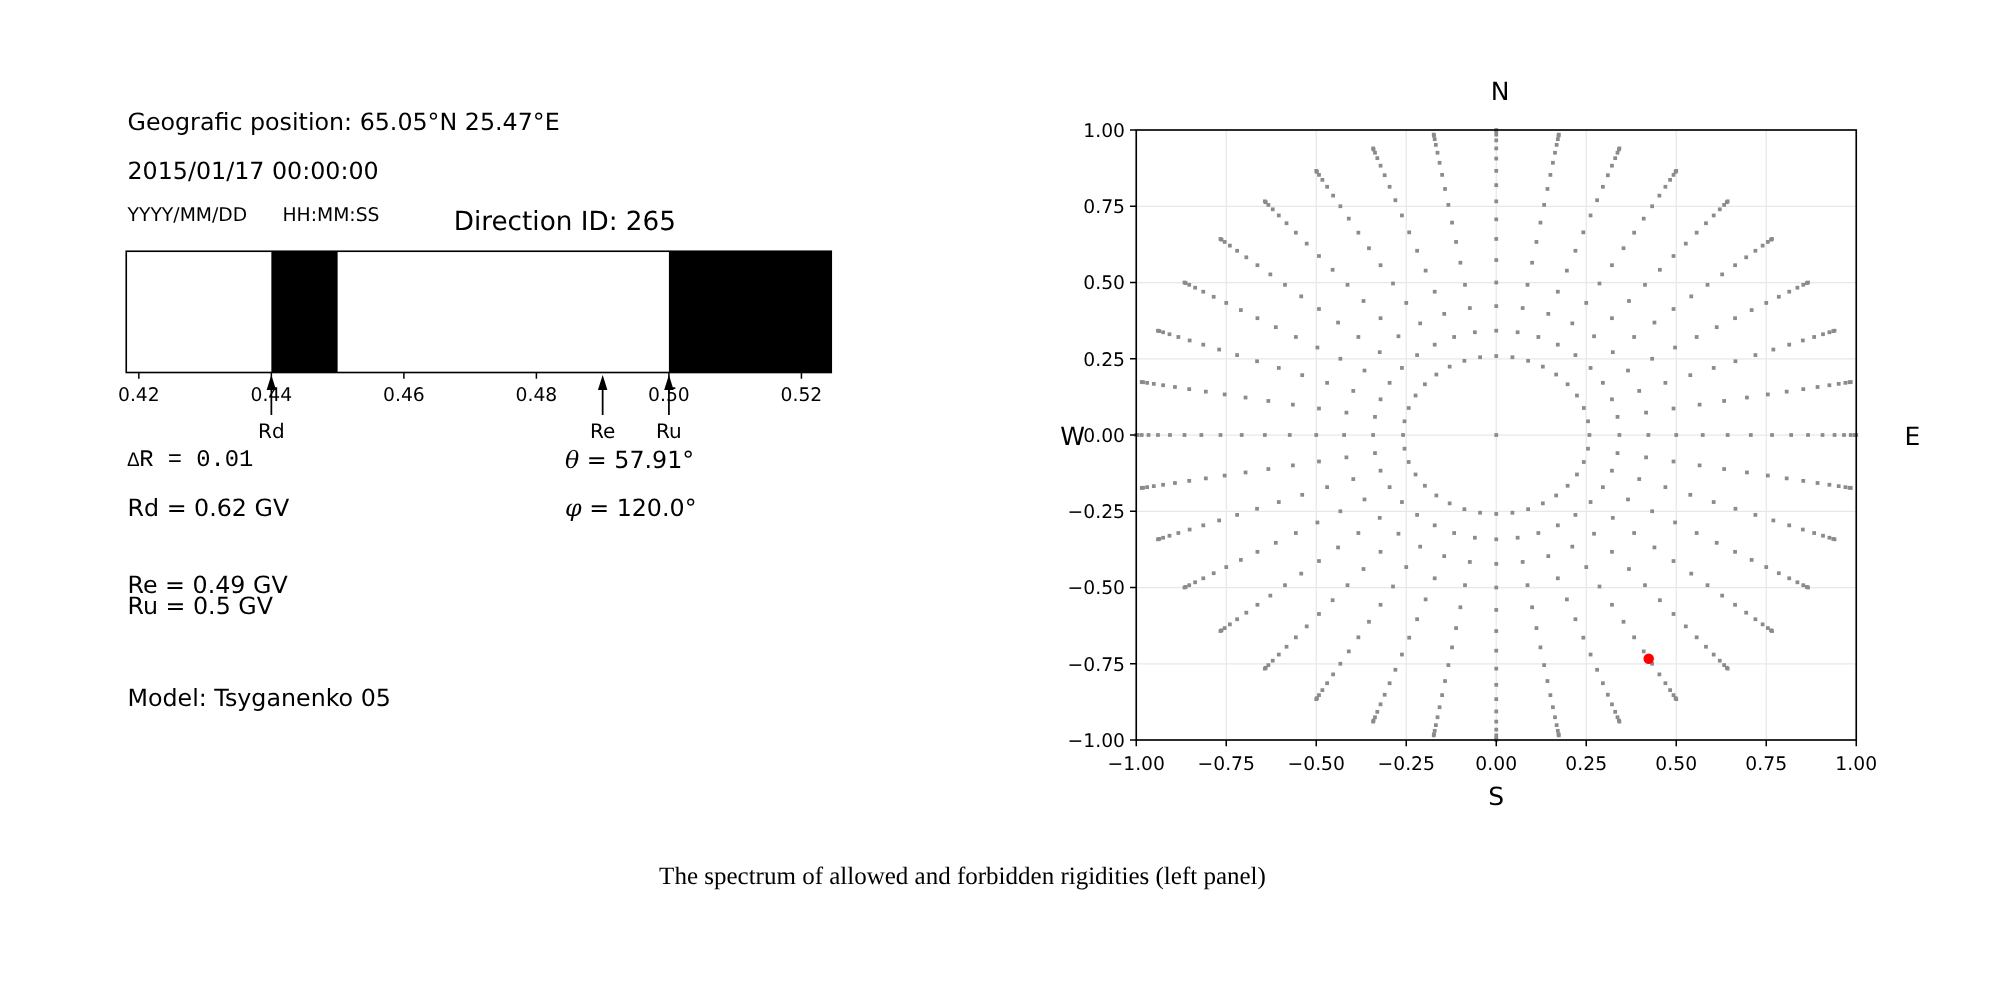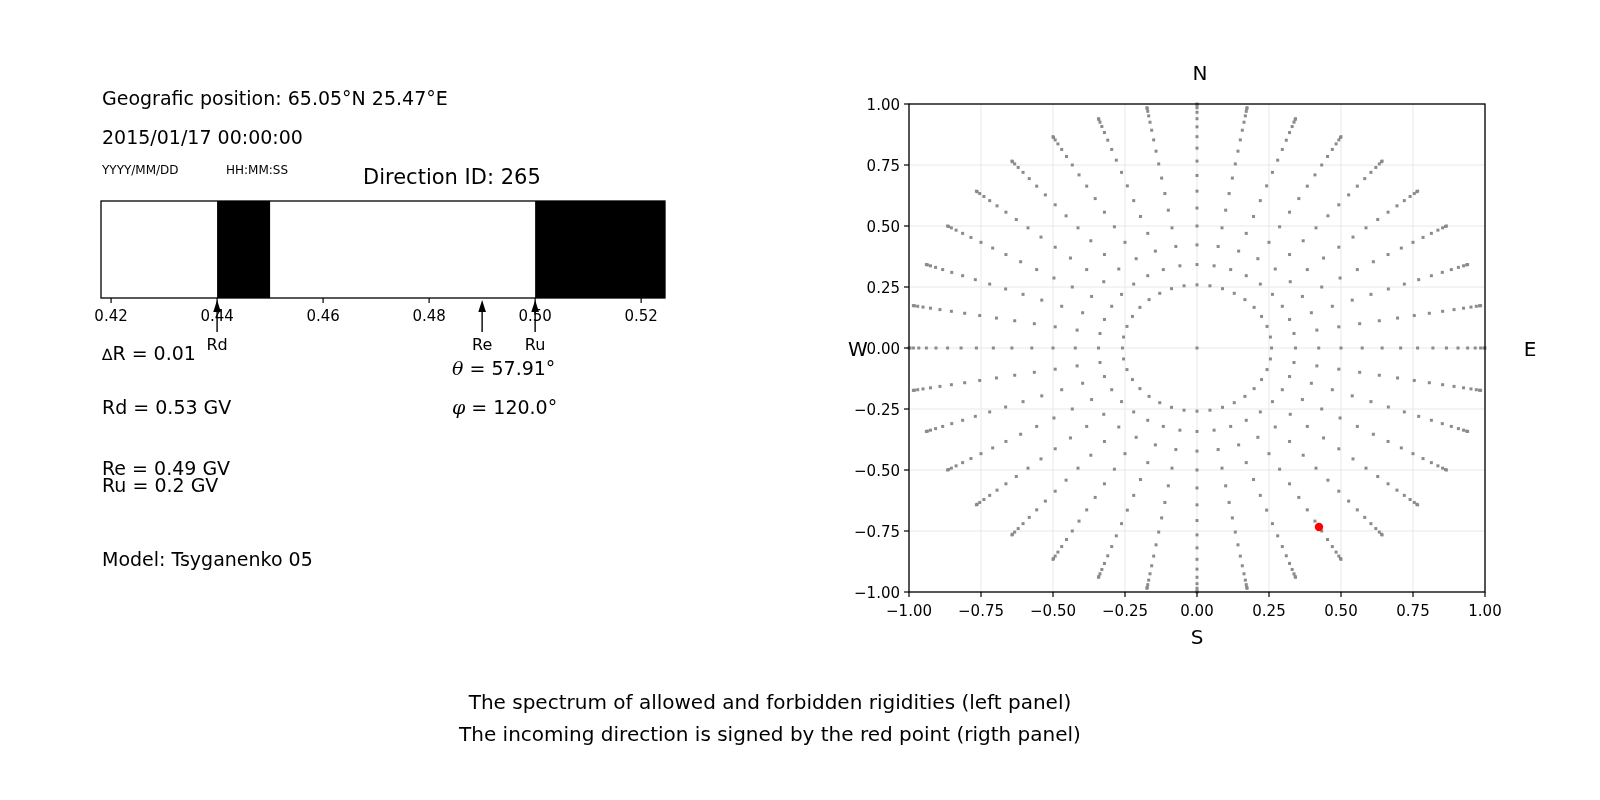--- a/index.html
+++ b/index.html
@@ -2,21 +2,21 @@
 <html><head>
 <meta charset="utf-8">
 <style>
   html,body{margin:0;padding:0;background:#fff;}
   .canvas{
     position:relative;width:1600px;height:800px;background:#ffffff;
     font-family:"DejaVu Sans",sans-serif;color:#000;overflow:hidden;
   }
   .abs{position:absolute;white-space:nowrap;}
   .t19{font-size:19px;}
-  .t13{font-size:12px;}
+  .t13{font-size:15px;}
   .t21{font-size:21px;}
   .t20{font-size:20px;}
   .right{text-align:left;}
   .center{text-align:center;}
   .greek::first-letter{font-family:"DejaVu Serif",serif;font-style:italic;}
   .delta::first-letter{font-size:0.82em;}
   svg{position:absolute;overflow:visible;}
   svg text{font-family:"DejaVu Sans",sans-serif;fill:#000;}
 </style>
 </head>
@@ -57,24 +57,24 @@
         <text x="217.08646616541347" y="350" font-size="16" text-anchor="middle">Rd</text>
         <line x1="482.124060150376" y1="332" x2="482.124060150376" y2="309" stroke="#000" stroke-width="1.4"></line>
         <polygon points="482.124060150376,300 478.324060150376,312 485.924060150376,312" fill="#000"></polygon>
         <text x="482.124060150376" y="350" font-size="16" text-anchor="middle">Re</text>
         <line x1="535.1315789473686" y1="332" x2="535.1315789473686" y2="309" stroke="#000" stroke-width="1.4"></line>
         <polygon points="535.1315789473686,300 531.3315789473686,312 538.9315789473685,312" fill="#000"></polygon>
         <text x="535.1315789473686" y="350" font-size="16" text-anchor="middle">Ru</text>
       </g>
     </svg>
 
-  <div class="abs t19 delta" style="left:102px;top:342px;">∆R = 0.01</div>
-  <div class="abs t19" style="left:102px;top:396px;">Rd = 0.53 GV</div>
+  <div class="abs t19 delta" style="left:102px;top:357px;font-family:Liberation Mono, monospace;">∆R = 0.01</div>
+  <div class="abs t19" style="left:102px;top:396px;">Rd = 0.62 GV</div>
   <div class="abs t19" style="left:102px;top:457px;">Re = 0.49 GV</div>
-  <div class="abs t19" style="left:102px;top:474px;">Ru = 0.2 GV</div>
+  <div class="abs t19" style="left:102px;top:474px;">Ru = 0.5 GV</div>
   <div class="abs t19" style="left:102px;top:513px;margin-top:35px;">Model: Tsyganenko 05</div>
   <div class="abs t19 right greek" style="left:452px;top:357px;width:200px;">θ = 57.91°</div>
   <div class="abs t19 right greek" style="left:452px;top:396px;width:200px;">φ = 120.0°</div>
 
   <svg id="directions-svg" style="left:800px;top:40px;" width="760" height="640" viewBox="800 40 760 640">
       <g>
         <line x1="909" y1="104" x2="909" y2="592" stroke="#e8e8e8" stroke-width="1"></line>
         <line x1="981" y1="104" x2="981" y2="592" stroke="#e8e8e8" stroke-width="1"></line>
         <line x1="1053" y1="104" x2="1053" y2="592" stroke="#e8e8e8" stroke-width="1"></line>
         <line x1="1125" y1="104" x2="1125" y2="592" stroke="#e8e8e8" stroke-width="1"></line>
@@ -714,16 +714,15 @@
         <line x1="904" y1="592" x2="909" y2="592" stroke="#000" stroke-width="1.2"></line>
         <text x="900" y="597.5" font-size="15" text-anchor="end">−1.00</text>
       </g>
     </svg>
 
   <div class="abs t20 center" style="left:1170px;top:61px;width:60px;">N</div>
   <div class="abs t20 center" style="left:1167px;top:625px;width:60px;">S</div>
   <div class="abs t20 center" style="left:828px;top:337px;width:60px;">W</div>
   <div class="abs t20 center" style="left:1500px;top:337px;width:60px;">E</div>
 
-  <div class="abs t20 center" style="left:0;top:690px;width:1540px;">The spectrum of allowed and forbidden rigidities (left panel)</div>
-  <div class="abs t20 center" style="left:0;top:722px;width:1540px;">The incoming direction is signed by the red point (rigth panel)</div>
+  <div class="abs t20 center" style="left:0;top:690px;width:1540px;font-family:Liberation Serif, serif;">The spectrum of allowed and forbidden rigidities (left panel)</div>
 
 </div>
 
 </body></html>

